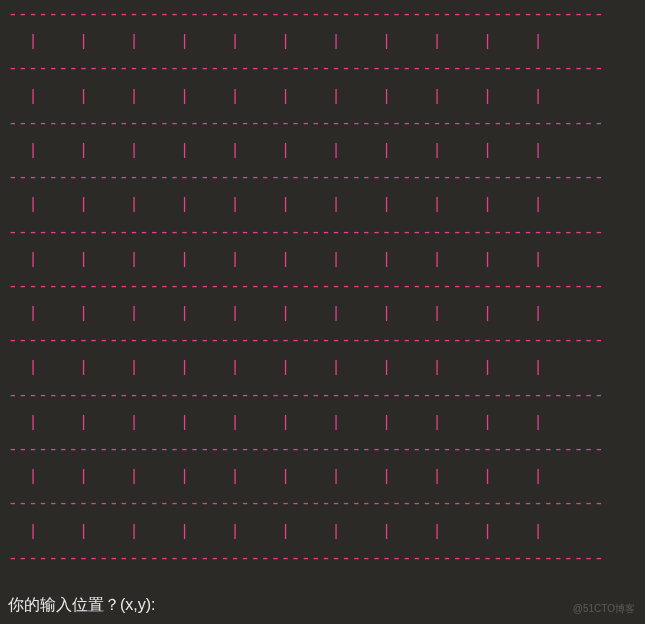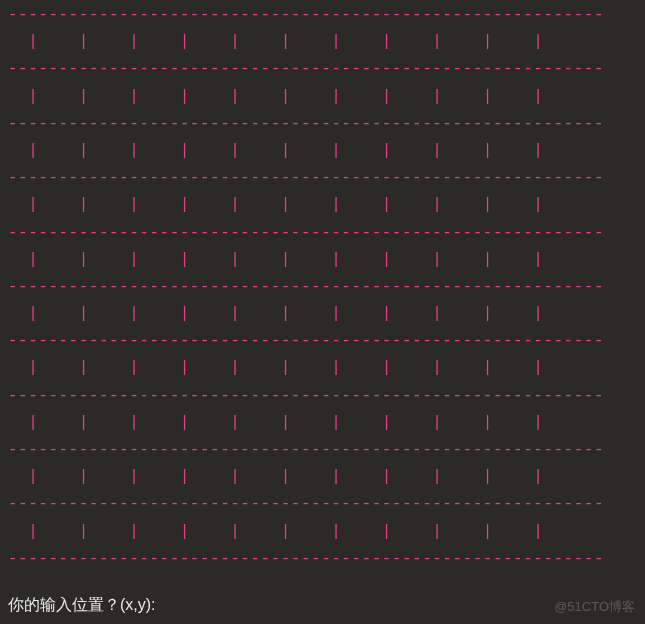--- a/index.html
+++ b/index.html
@@ -25,21 +25,21 @@
       font-size: 16px;
       margin-top: 22px;
       display: inline-block;
     }
     .watermark {
       position: absolute;
       bottom: 8px;
       right: 10px;
       color: rgba(255,255,255,0.22);
       font-family: sans-serif;
-      font-size: 13px;
+      font-size: 10px;
     }
   </style>
 </head>
 <body>
 
 
 
 <div class="terminal-output" id="grid-container">-----------------------------------------------------------
   |    |    |    |    |    |    |    |    |    |    |
 -----------------------------------------------------------

